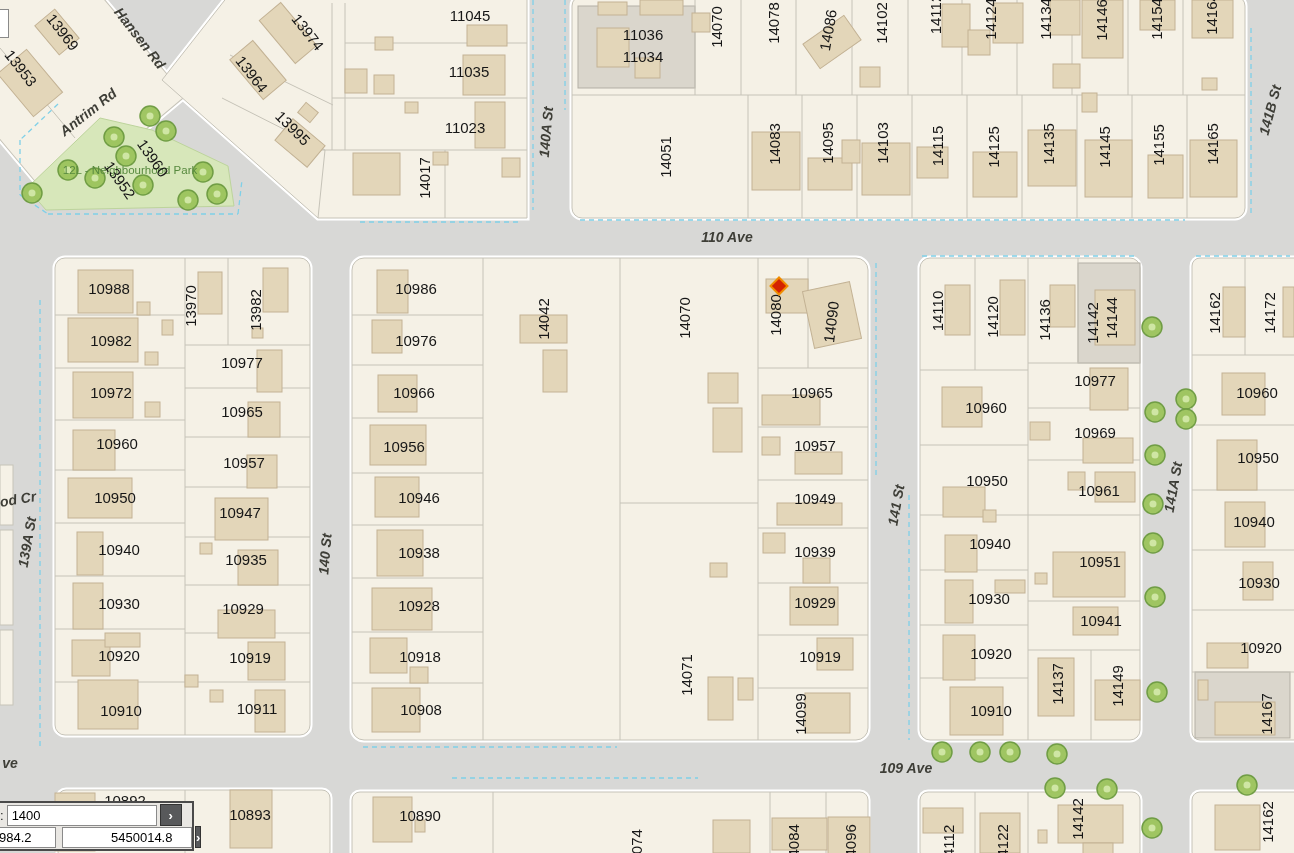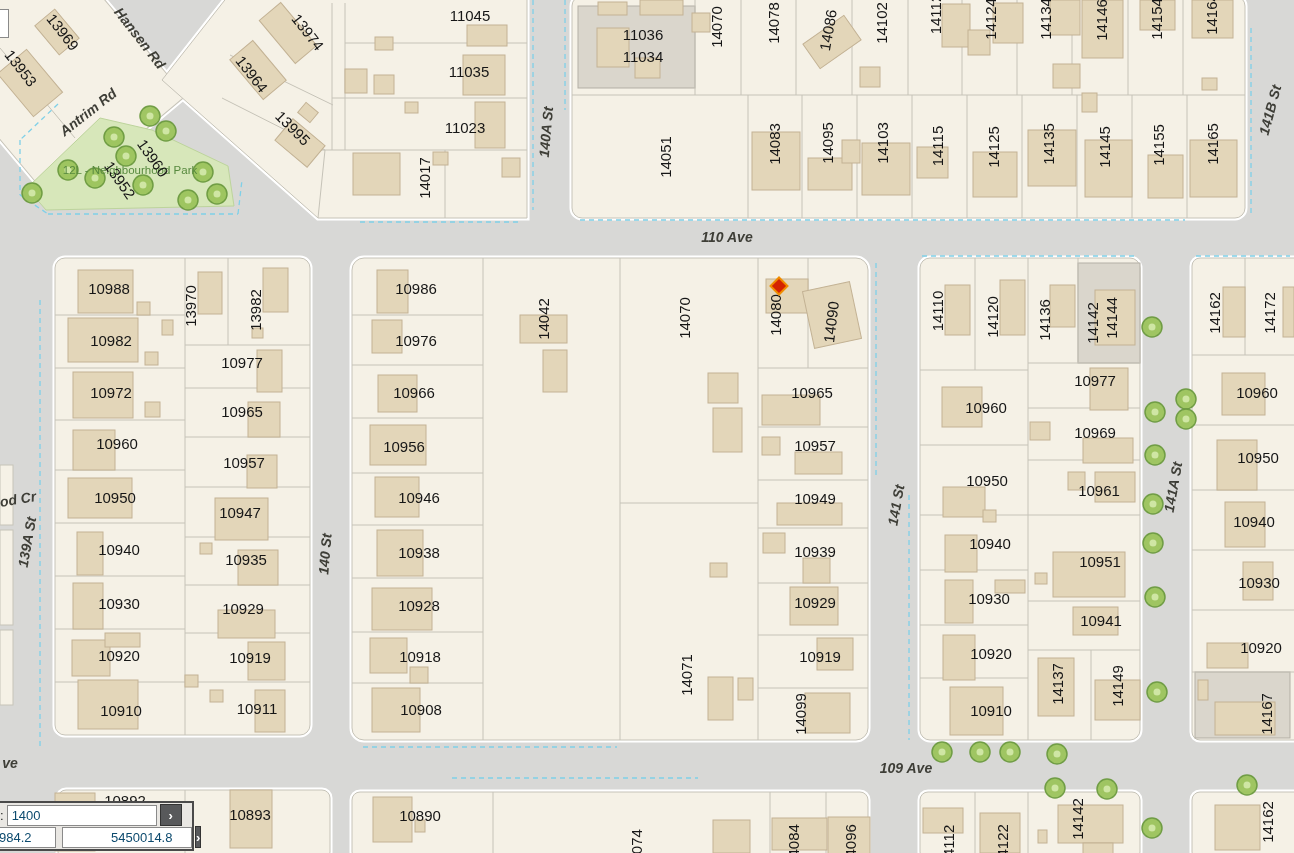--- a/index.html
+++ b/index.html
@@ -11,21 +11,21 @@
   #map-svg text.s{font-size:14px;font-weight:bold;font-style:italic;fill:#3e3e37;}
   #map-svg text.pk{font-size:11.5px;fill:#57893e;}
   .corner-box{position:absolute;left:0;top:9px;width:8px;height:27px;background:#ffffff;
               border:1px solid #8a8a8a;border-left:none;}
   .coord-panel{position:absolute;left:-2px;top:801px;width:196px;height:50px;
                background:#e9e7e3;border:2px solid #4a4a4a;border-left:none;box-sizing:border-box;
                display:flex;flex-direction:column;justify-content:space-between;padding:1px 2px;}
   .cp-row{display:flex;align-items:center;height:23px;gap:3px;}
   .cp-label{font-size:13px;color:#222;white-space:nowrap;overflow:hidden;}
   .cp-input{height:19px;border:1px solid #8a8a8a;background:#fff;font-size:13px;
-            font-family:"Liberation Sans",sans-serif;color:#0c4a6e;padding:0 4px;box-sizing:content-box;}
+            font-family:"Liberation Sans",sans-serif;color:#000000;padding:0 4px;box-sizing:content-box;}
   .cp-main{width:140px;}
   .cp-x{width:52px;margin-left:-6px;}
   .cp-y{width:76px;padding-left:48px;}
   .cp-btn{width:22px;height:22px;background:#58595b;border:1px solid #333;color:#fff;
           font-weight:bold;font-size:13px;line-height:1;cursor:pointer;padding:0;}
 </style>
 </head>
 <body>
 
 <div id="stage">

